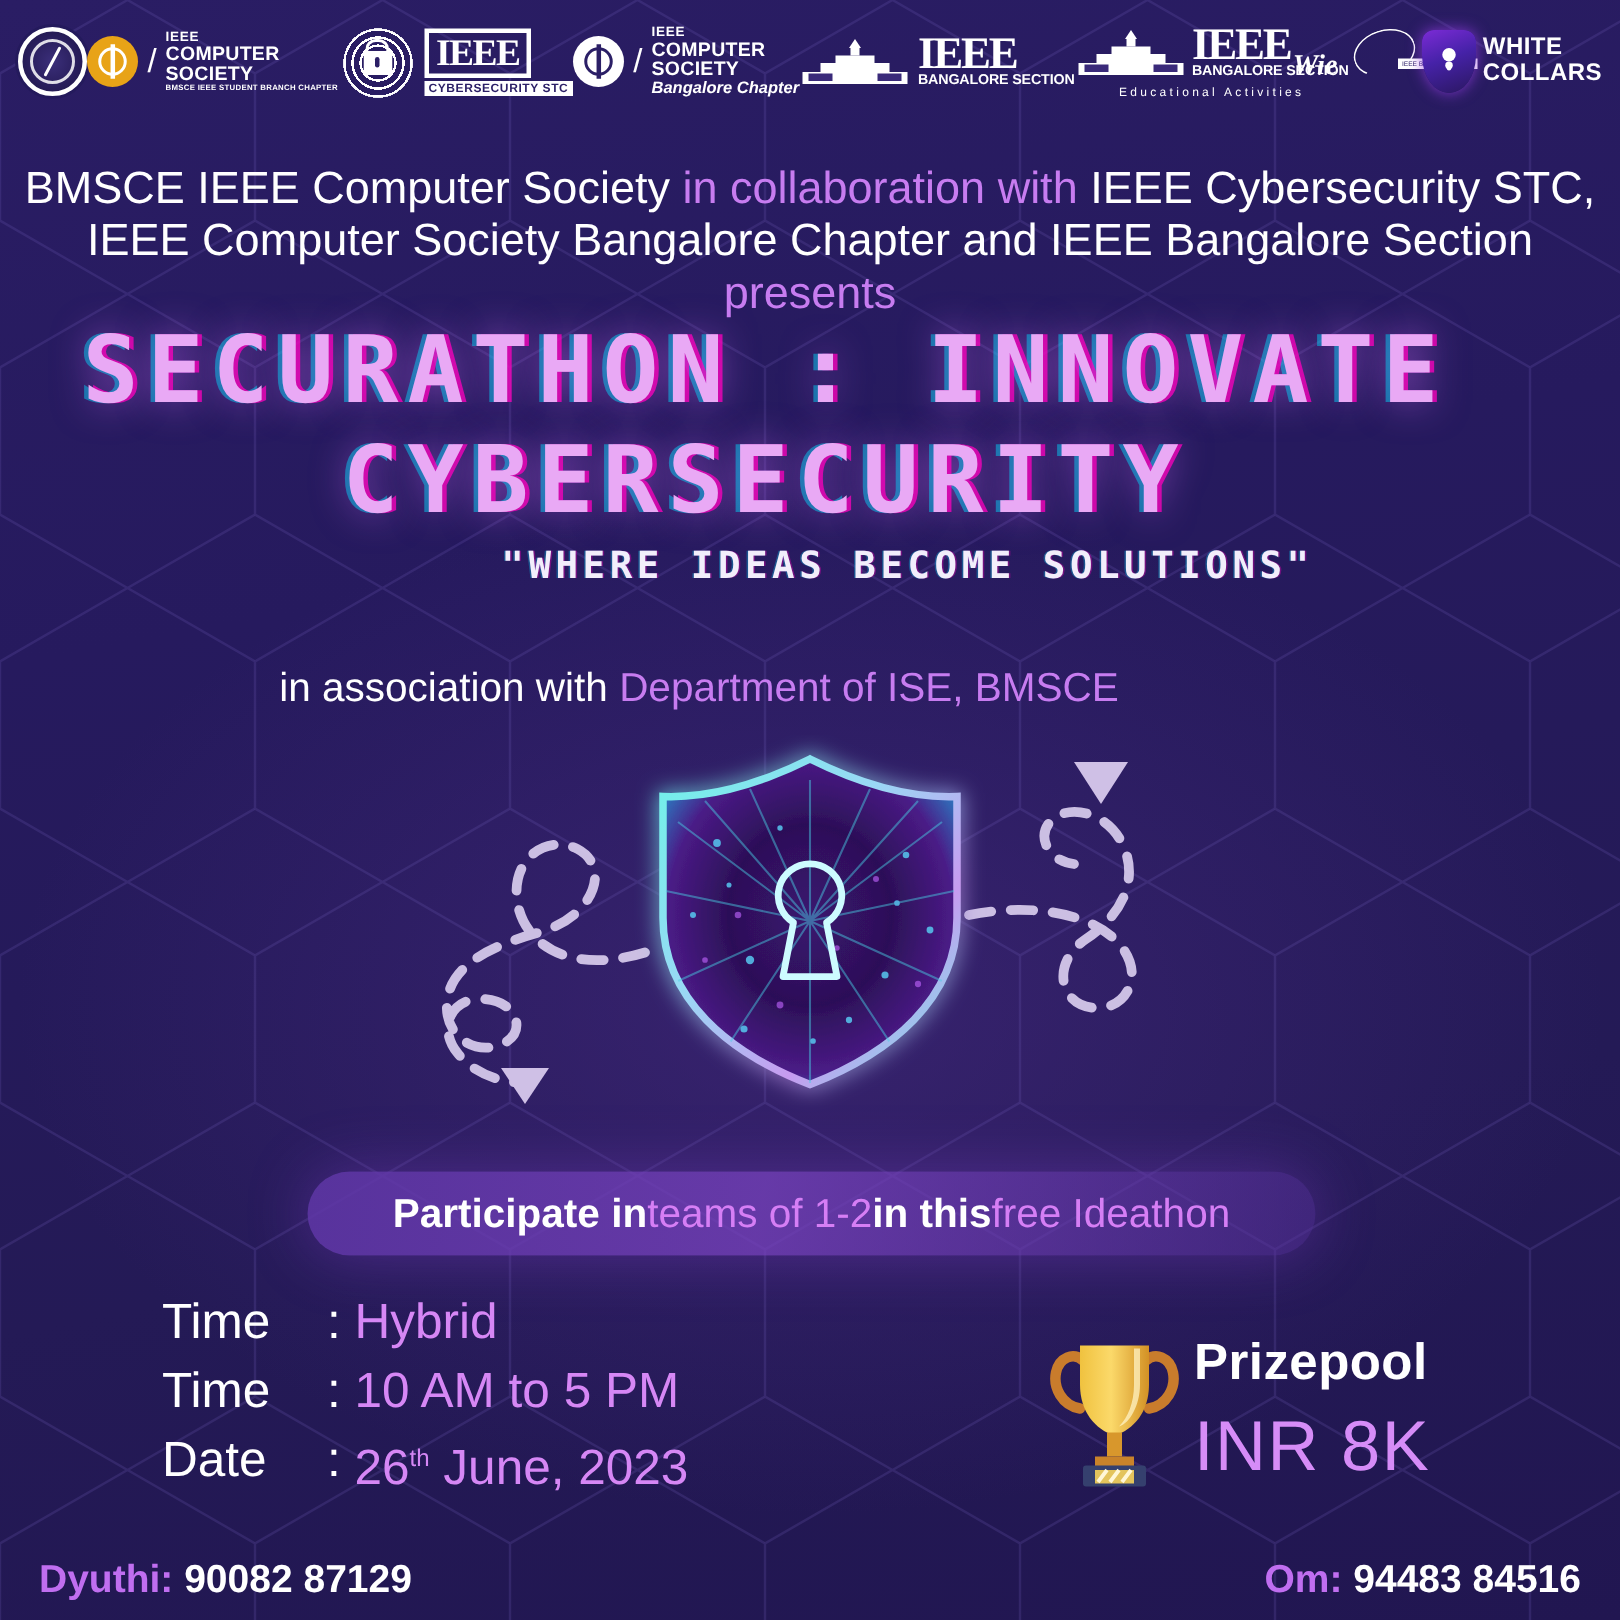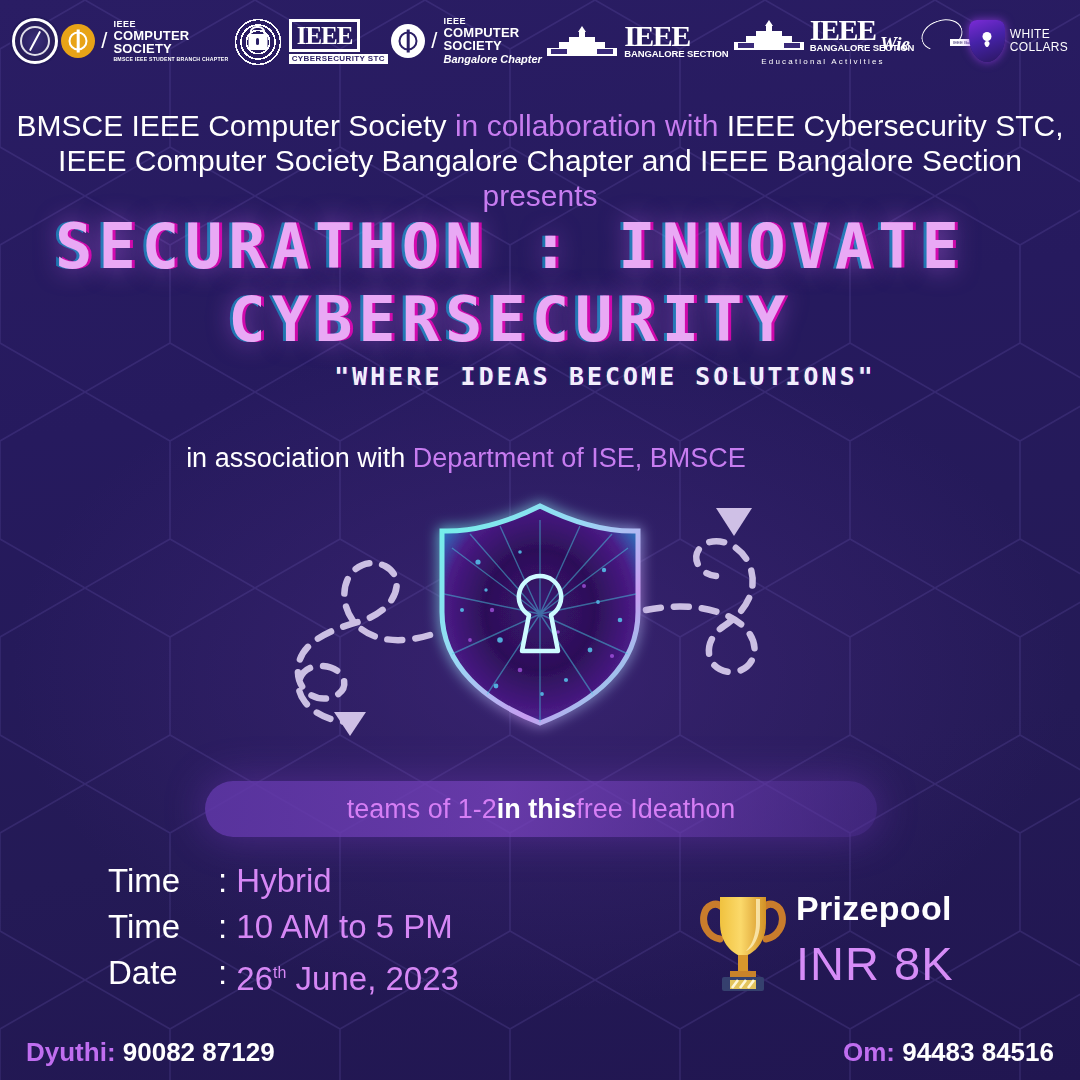--- a/index.html
+++ b/index.html
@@ -137,21 +137,21 @@
     width:36px;height:42px;flex:none;position:relative;
     background:linear-gradient(160deg,#7b2bd6 0%, #4622a8 45%, #2a1760 100%);
     border-radius:8px 8px 50% 50%/8px 8px 60% 60%;
     box-shadow:0 0 10px rgba(150,60,230,.8);
   }
   .wc-shield:after {
     content:"";position:absolute;left:50%;top:12px;transform:translateX(-50%);
     width:9px;height:9px;border-radius:50%;background:#fff;
     box-shadow:0 7px 0 -2px #fff, 0 9px 0 -3px #fff;
   }
-  .wc-txt { font-size:12px; font-weight:normal; line-height:1.05; letter-spacing:.3px; }
+  .wc-txt { font-size:16px; font-weight:bold; line-height:1.05; letter-spacing:.3px; }
 
   
   .presents-block {
     position:absolute; top:108px; left:0; width:1080px;
     text-align:center; color:#fff; z-index:5;
     font-size:30px; line-height:35px; font-weight:400;
   }
   .hl { color:#c77cf0; }
 
   
@@ -430,20 +430,21 @@
           <circle cx="470" cy="150" r="1.9"></circle>
             <circle cx="612" cy="166" r="2.1"></circle>
         </g>
       </g>
 
       <path d="M540 86 a21 21 0 0 1 11 39 l7 36 h-36 l7 -36 a21 21 0 0 1 11 -39 Z" fill="none" stroke="#cdfbff" stroke-width="4.5" stroke-linejoin="round"></path>
     </svg>
   </div>
 
   <div class="pill">
+    <span>Participate in </span>
       <span class="hl">teams of 1-2</span>
       <span> in this </span>
       <span class="hl">free Ideathon</span>
   </div>
 
   <div class="details">
     <div class="row">
       <span class="key">Time</span>
       <span>: </span>
       <span class="val">Hybrid</span>

